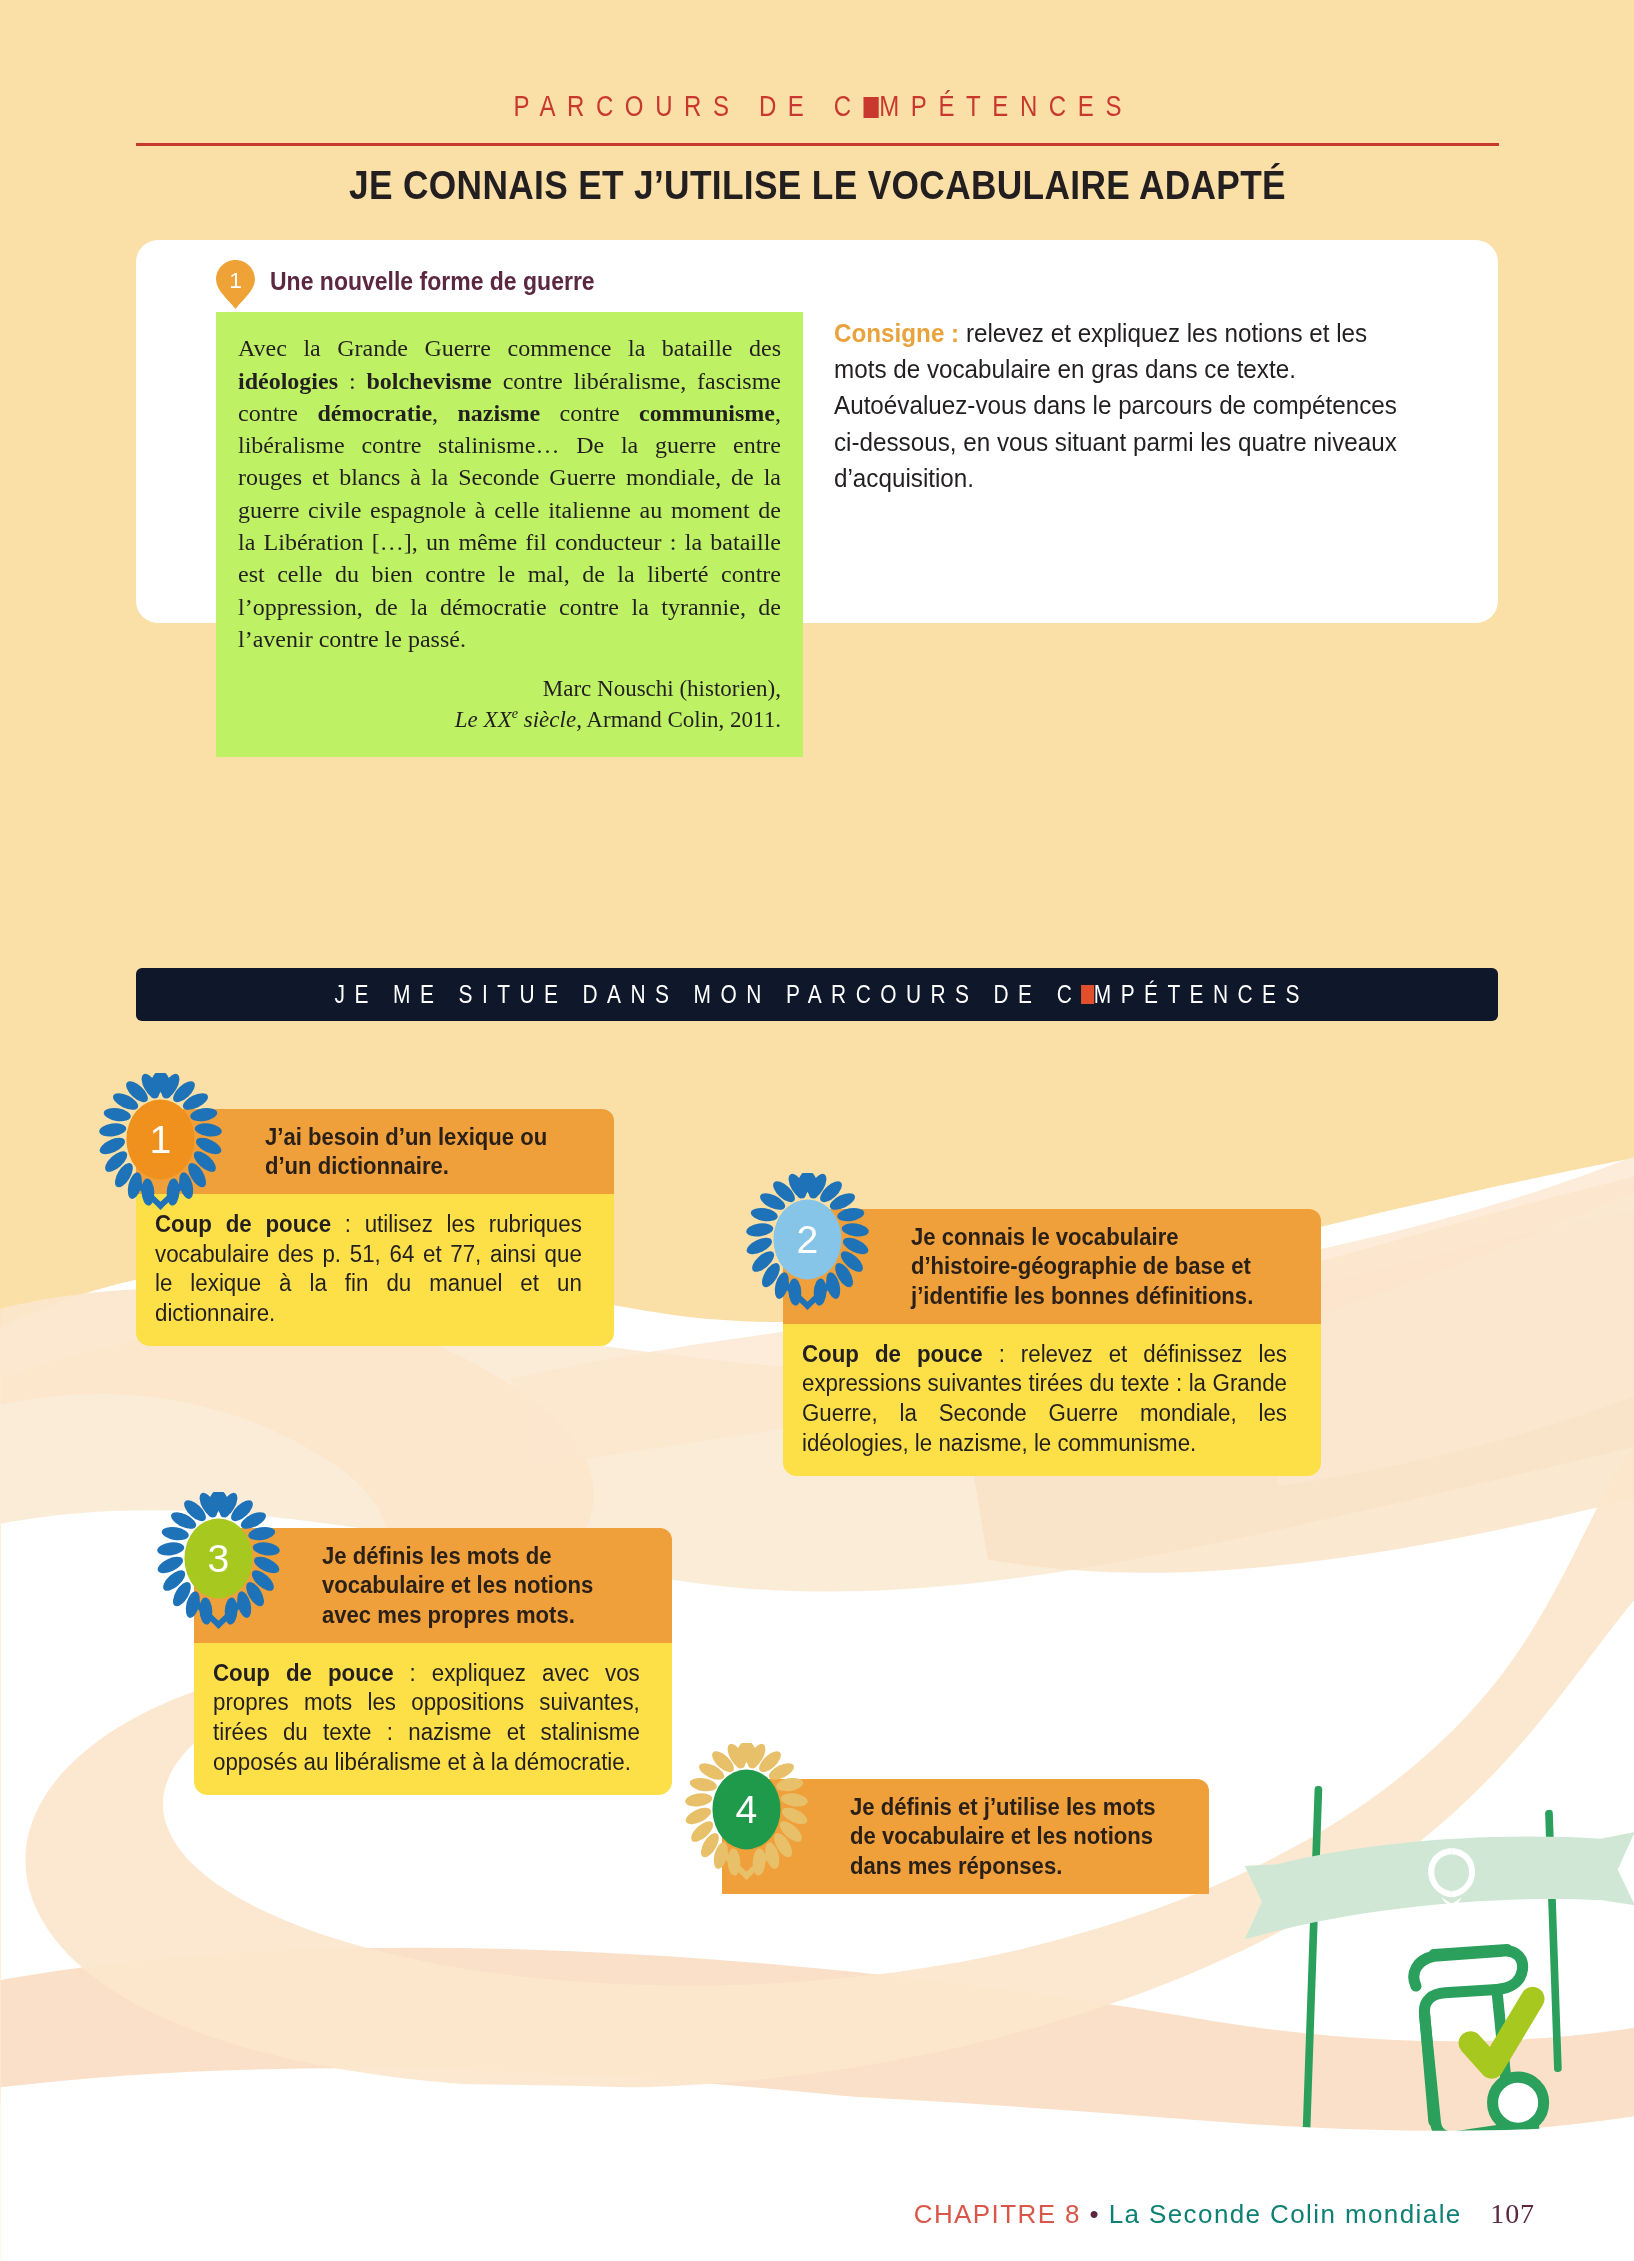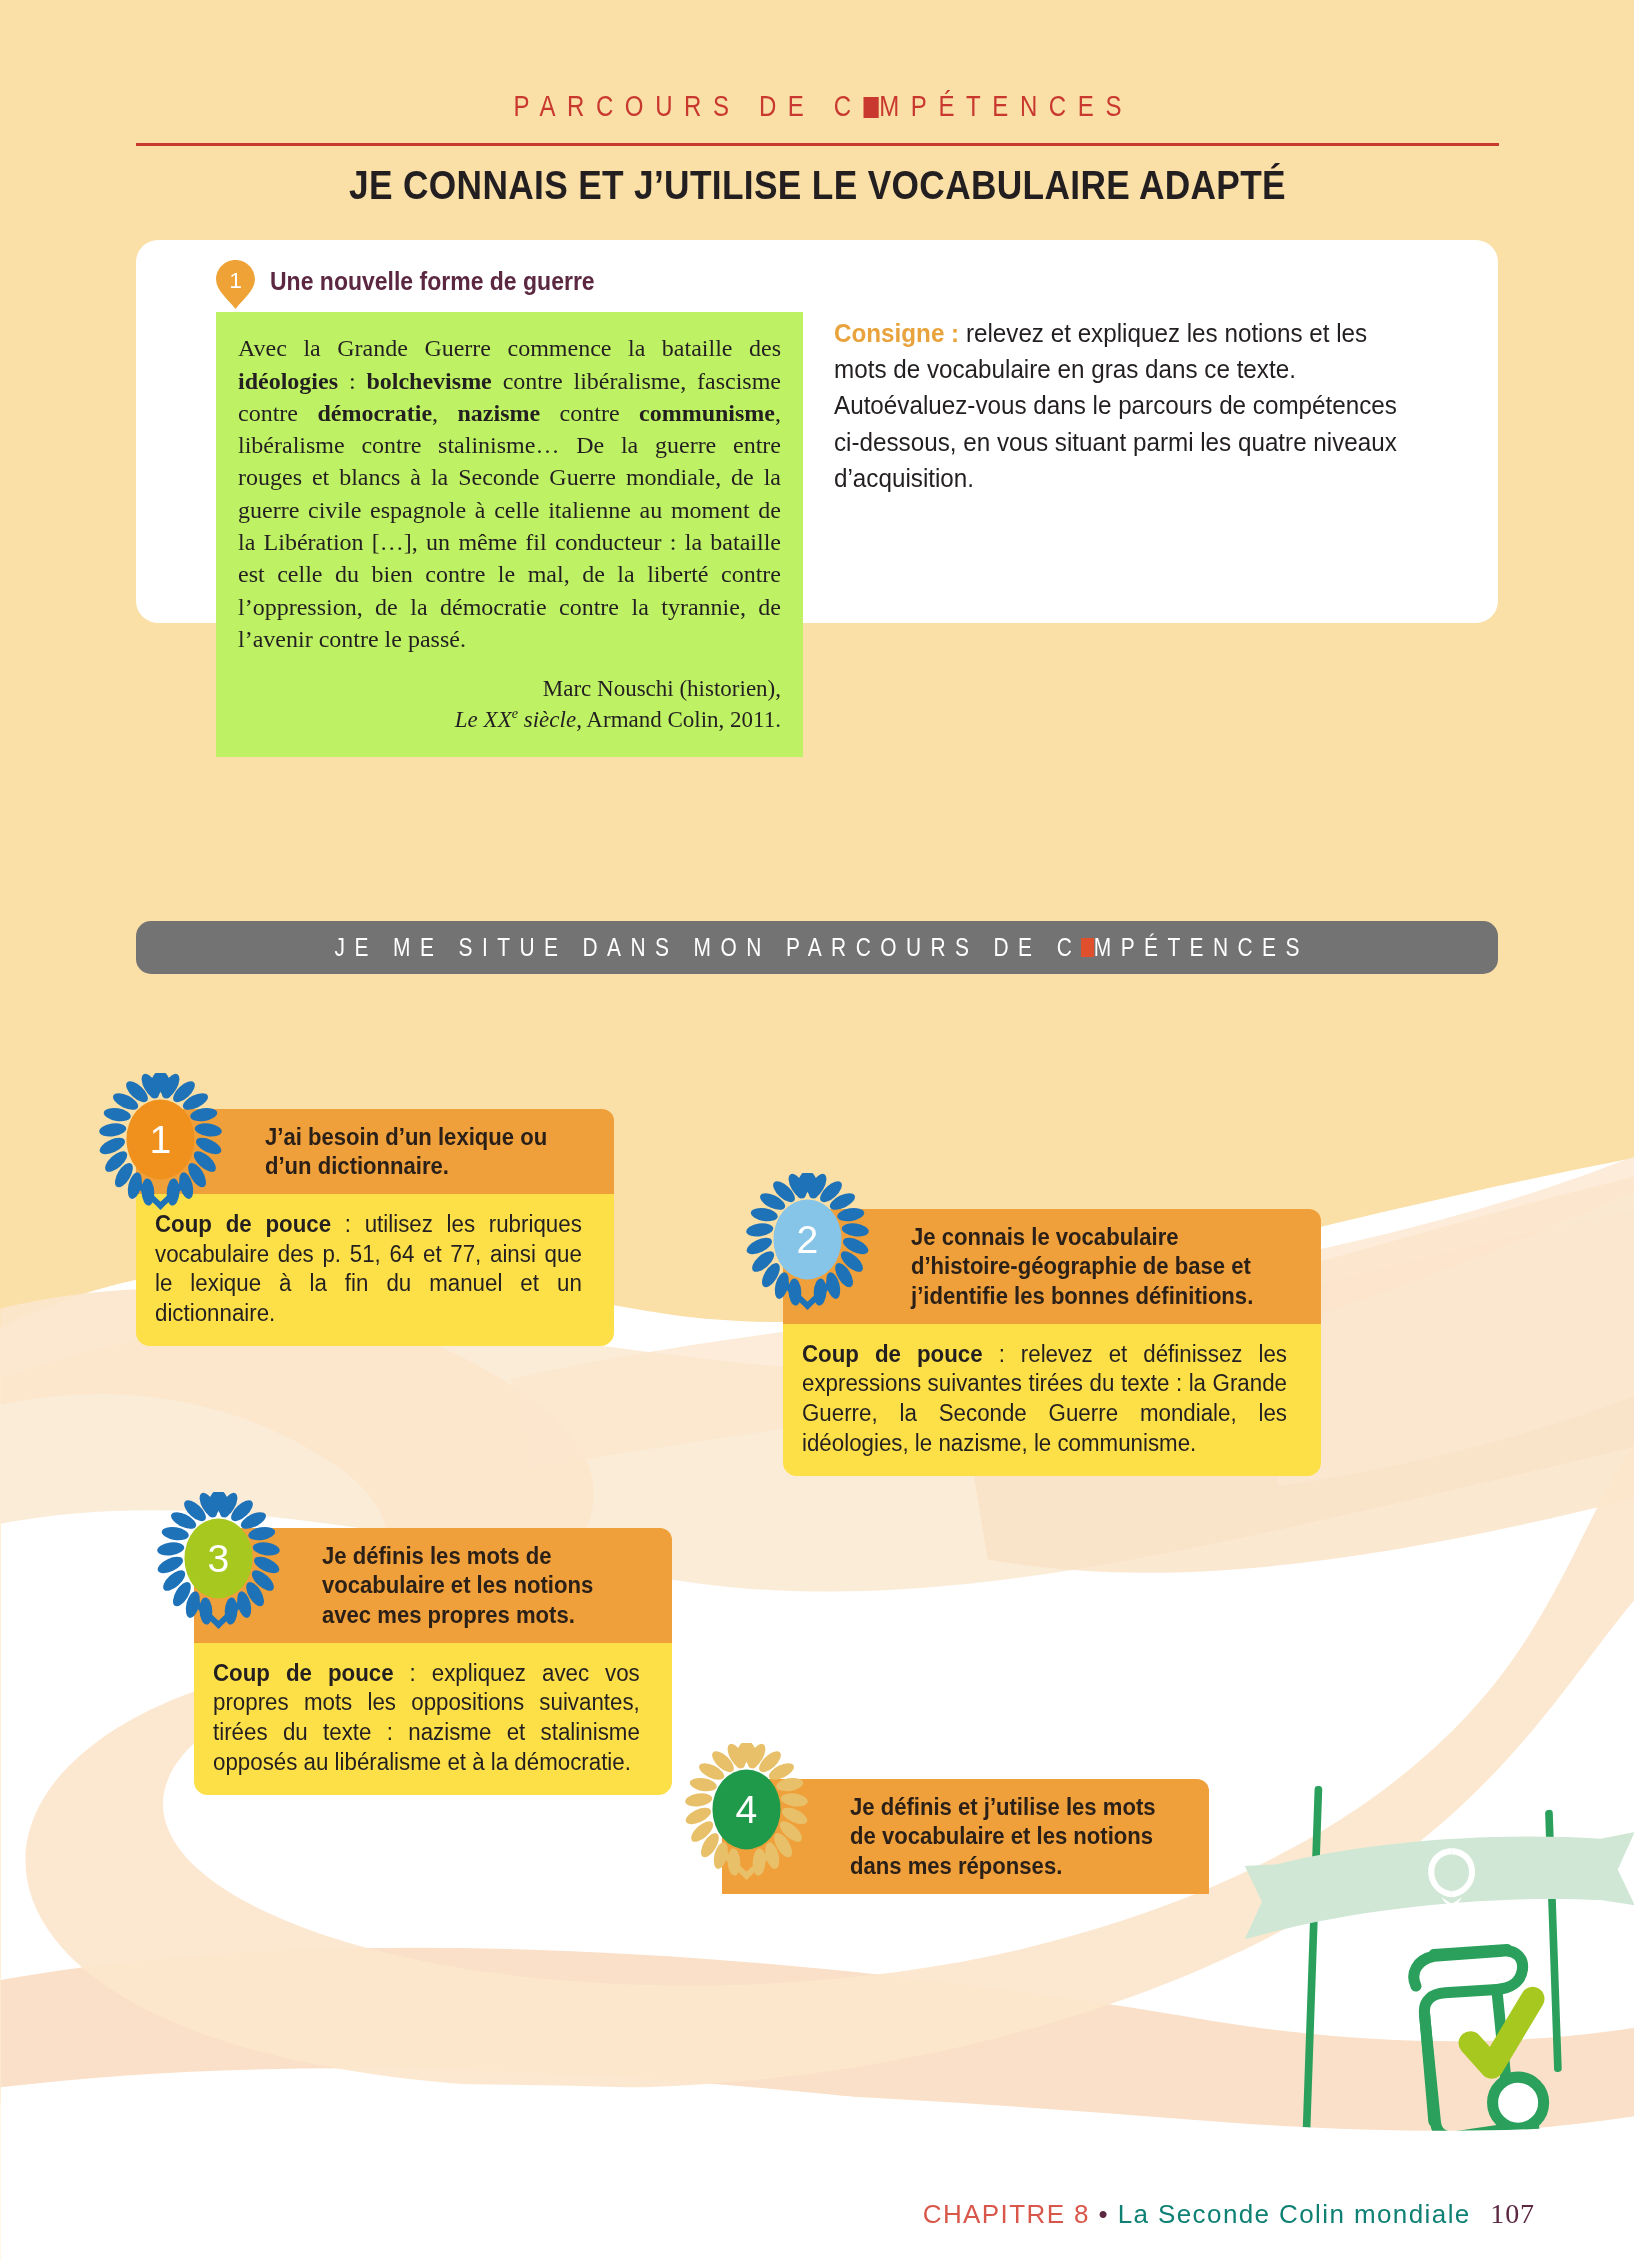--- a/index.html
+++ b/index.html
@@ -154,25 +154,25 @@
     color: #231F20;
     transform: scaleX(0.95);
     transform-origin: left top;
   }
   .consigne .lead { color: #E8A33D; font-weight: 700; }
 
   
   .situe-banner {
     position: absolute;
     left: 136px;
-    top: 921px;
+    top: 968px;
     width: 1362px;
     height: 53px;
-    background: #737373;
-    border-radius: 15px;
+    background: #0f172a;
+    border-radius: 6px;
     z-index: 3;
     display: flex;
     align-items: center;
   }
   .situe-text {
     width: 100%;
     text-align: center;
     color: #FFFFFF;
     font-size: 25.5px;
     letter-spacing: 11.5px;
@@ -262,21 +262,21 @@
     white-space: nowrap;
   }
   .footer .chap { color: #D9574A; }
   .footer .dot  { color: #5B2741; }
   .footer .chaptitle { color: #0F8074; }
   .footer .pagenum {
     color: #5B2741;
     font-family: "Liberation Serif", serif;
     font-size: 28px;
     letter-spacing: 0.9px;
-    margin-left: 11px;
+    margin-left: 20px;
   }
 </style>
 </head>
 <body>
 
 <div class="page-bg">
   <svg viewBox="0 0 1920 2656" xmlns="http://www.w3.org/2000/svg">
     <defs>
       <clipPath id="pageClip">
           <rect x="0" y="0" width="1920" height="2656"></rect>

